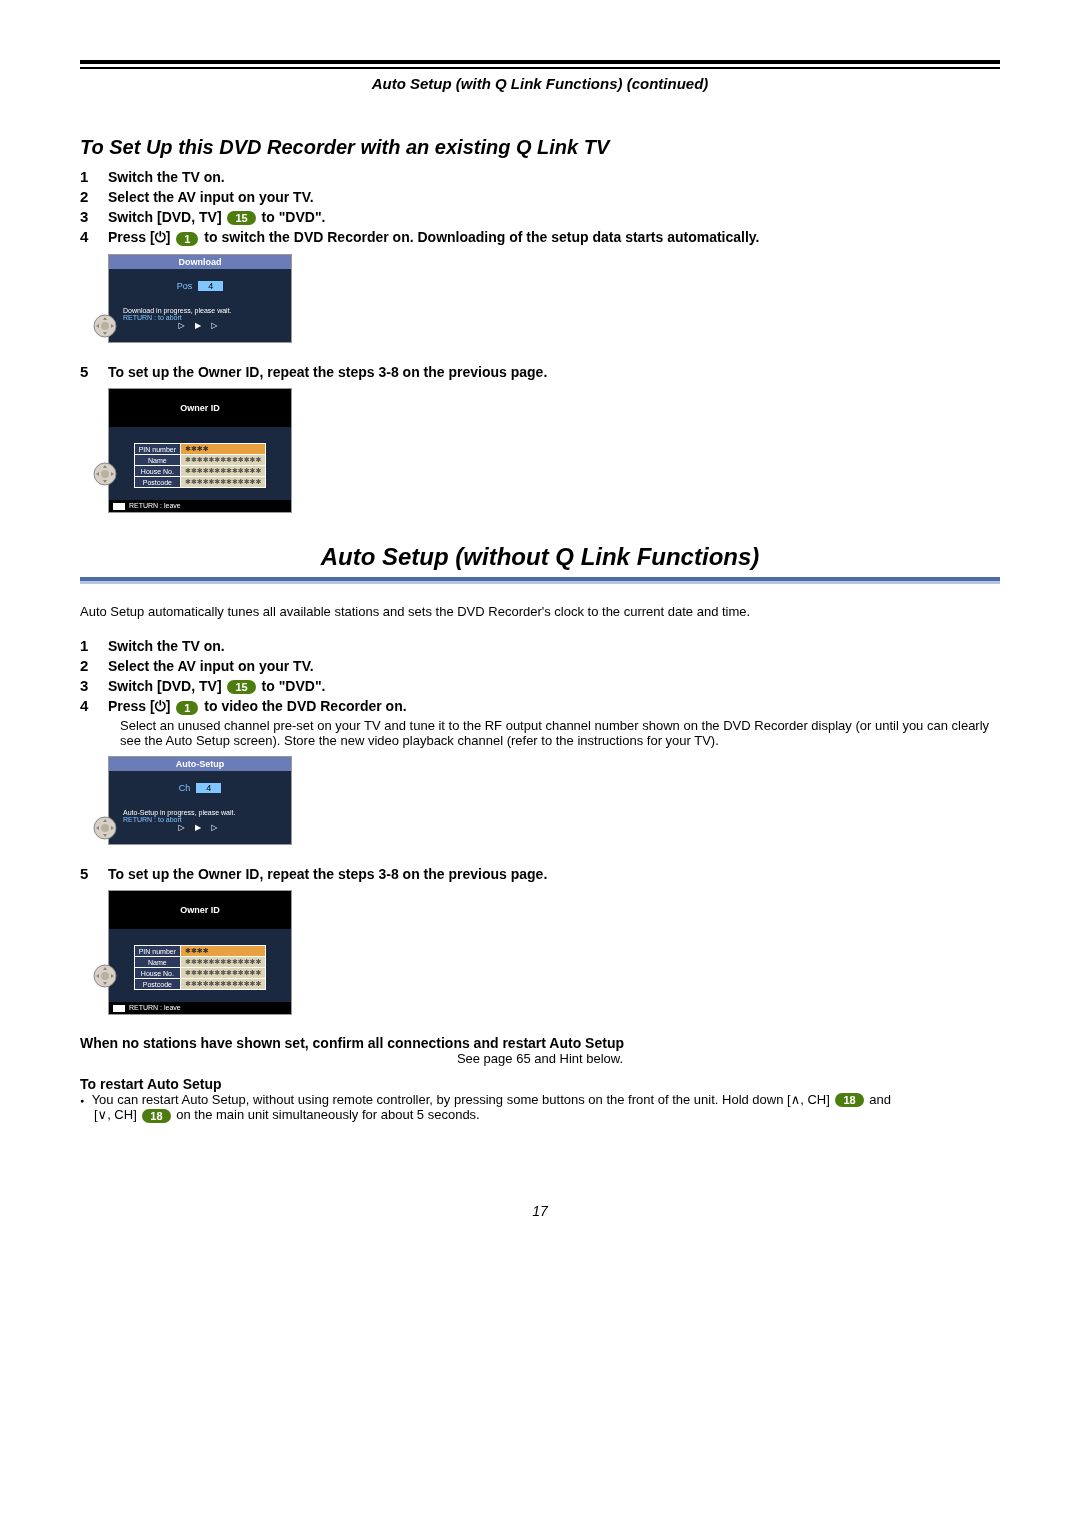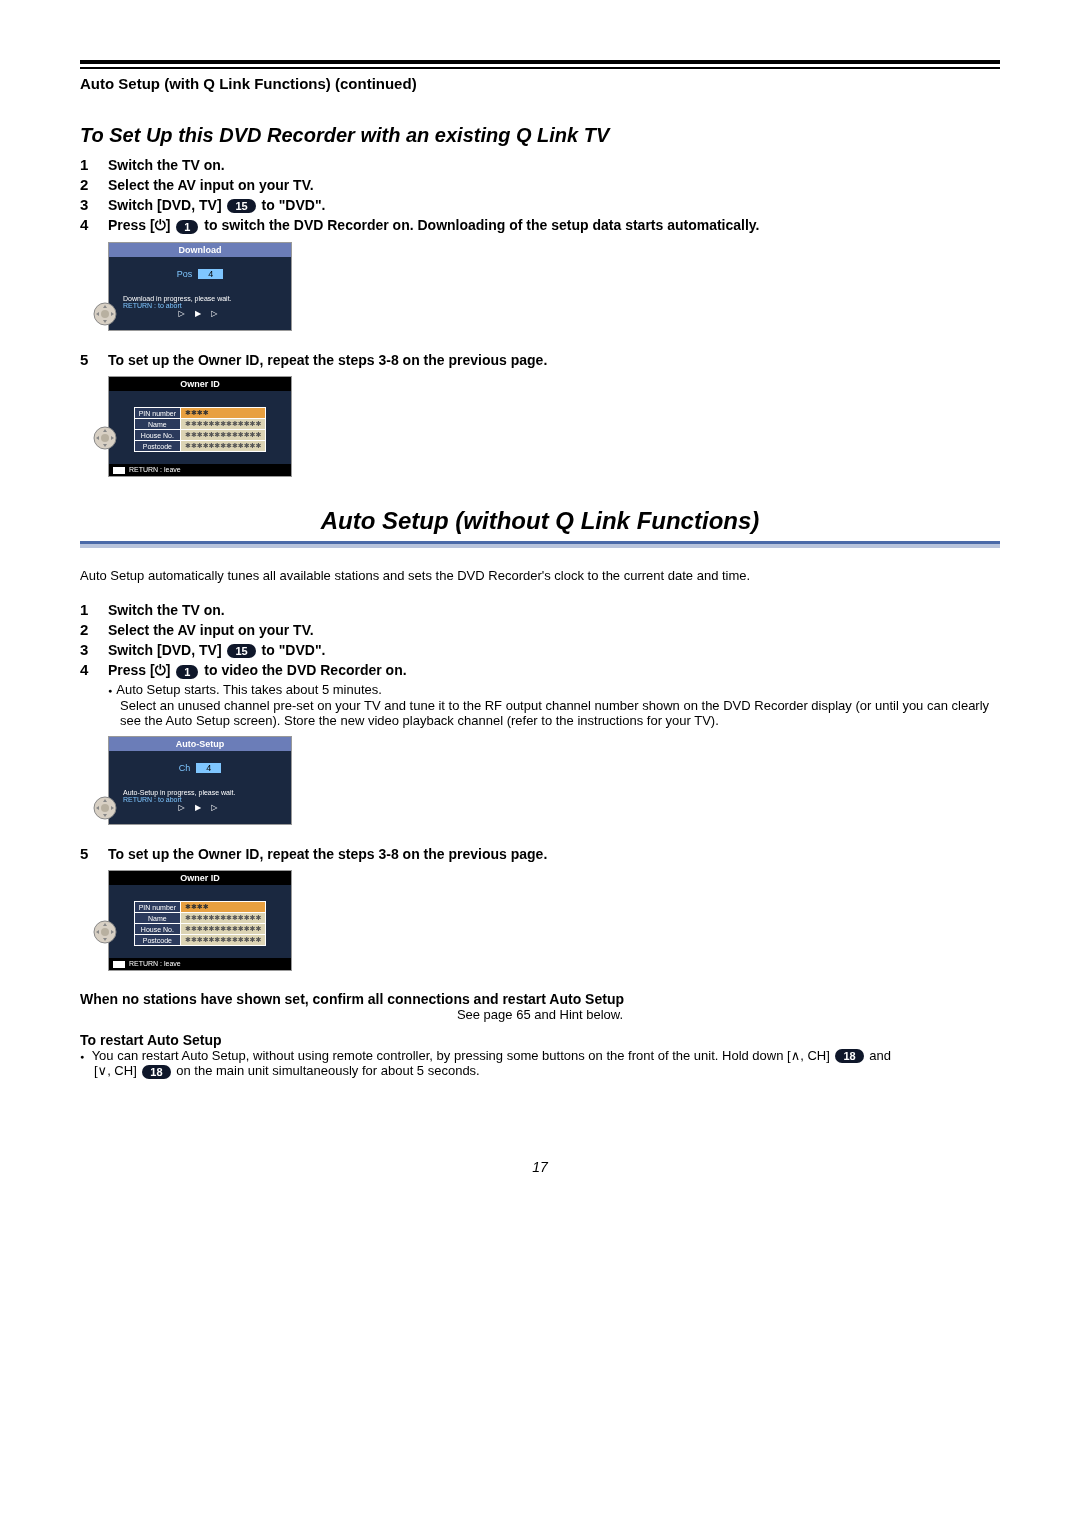--- a/index.html
+++ b/index.html
@@ -17,24 +17,25 @@
     }
     .header-line-thick {
       border-top: 4px solid #000;
       margin-bottom: 3px;
     }
     .header-line-thin {
       border-top: 2px solid #000;
       margin-bottom: 6px;
     }
     .header-title {
-      text-align: left;
-      font-weight: bold;
+      text-align: center;
+      font-weight: bold;
+      font-style: italic;
       font-size: 15px;
-      margin-bottom: 32px;
+      margin-bottom: 44px;
     }
     .section-title {
       font-weight: bold;
       font-style: italic;
       font-size: 20px;
       margin-bottom: 9px;
     }
     .step-list {
       list-style: none;
       padding-left: 0;
@@ -50,21 +51,21 @@
       width: 28px;
       flex-shrink: 0;
       font-size: 15px;
     }
     .step-text {
       font-weight: bold;
       flex: 1;
     }
     .button-badge {
       display: inline-block;
-      background: #0f172a;
+      background: #4d7c0f;
       color: #fff;
       border-radius: 10px;
       font-size: 11px;
       padding: 1px 8px;
       font-weight: bold;
       vertical-align: middle;
       margin: 0 2px;
     }
     .screen-box {
       margin: 8px 0 20px 28px;
@@ -81,21 +82,21 @@
       background: #6b7db8;
       text-align: center;
       font-weight: bold;
       padding: 2px;
       font-size: 9px;
     }
     .screen-titlebar-black {
       background: #000;
       text-align: center;
       font-weight: bold;
-      padding: 2px;
+      padding: 14px;
       font-size: 9px;
     }
     .screen-body {
       padding: 12px 8px 8px;
       min-height: 60px;
       text-align: center;
     }
     .screen-pos {
       color: #7fc6ff;
       font-size: 9px;
@@ -358,21 +359,20 @@
   </div>
   <div class="step-item">
     <span class="step-num">4</span>
     <span class="step-text">
       <span>Press [⏻] </span><span class="button-badge">1</span><span> to video the DVD Recorder on.</span>
     </span>
   </div>
 </div>
 
 <div class="sub-bullets">
-  <div class="sub-bullet-item">Auto Setup starts. This takes about 5 minutes.</div>
 </div>
 <div class="sub-bullet-detail">Select an unused channel pre-set on your TV and tune it to the RF output channel number shown on the DVD Recorder display (or until you can clearly see the Auto Setup screen). Store the new video playback channel (refer to the instructions for your TV).</div>
 
 <div class="screen-box">
   <div class="screen" style="position:relative;">
     <div class="screen-titlebar">Auto-Setup</div>
     <div class="screen-body">
       <div class="screen-pos">
         <span>Ch</span><span class="pos-box">4</span>
       </div>

